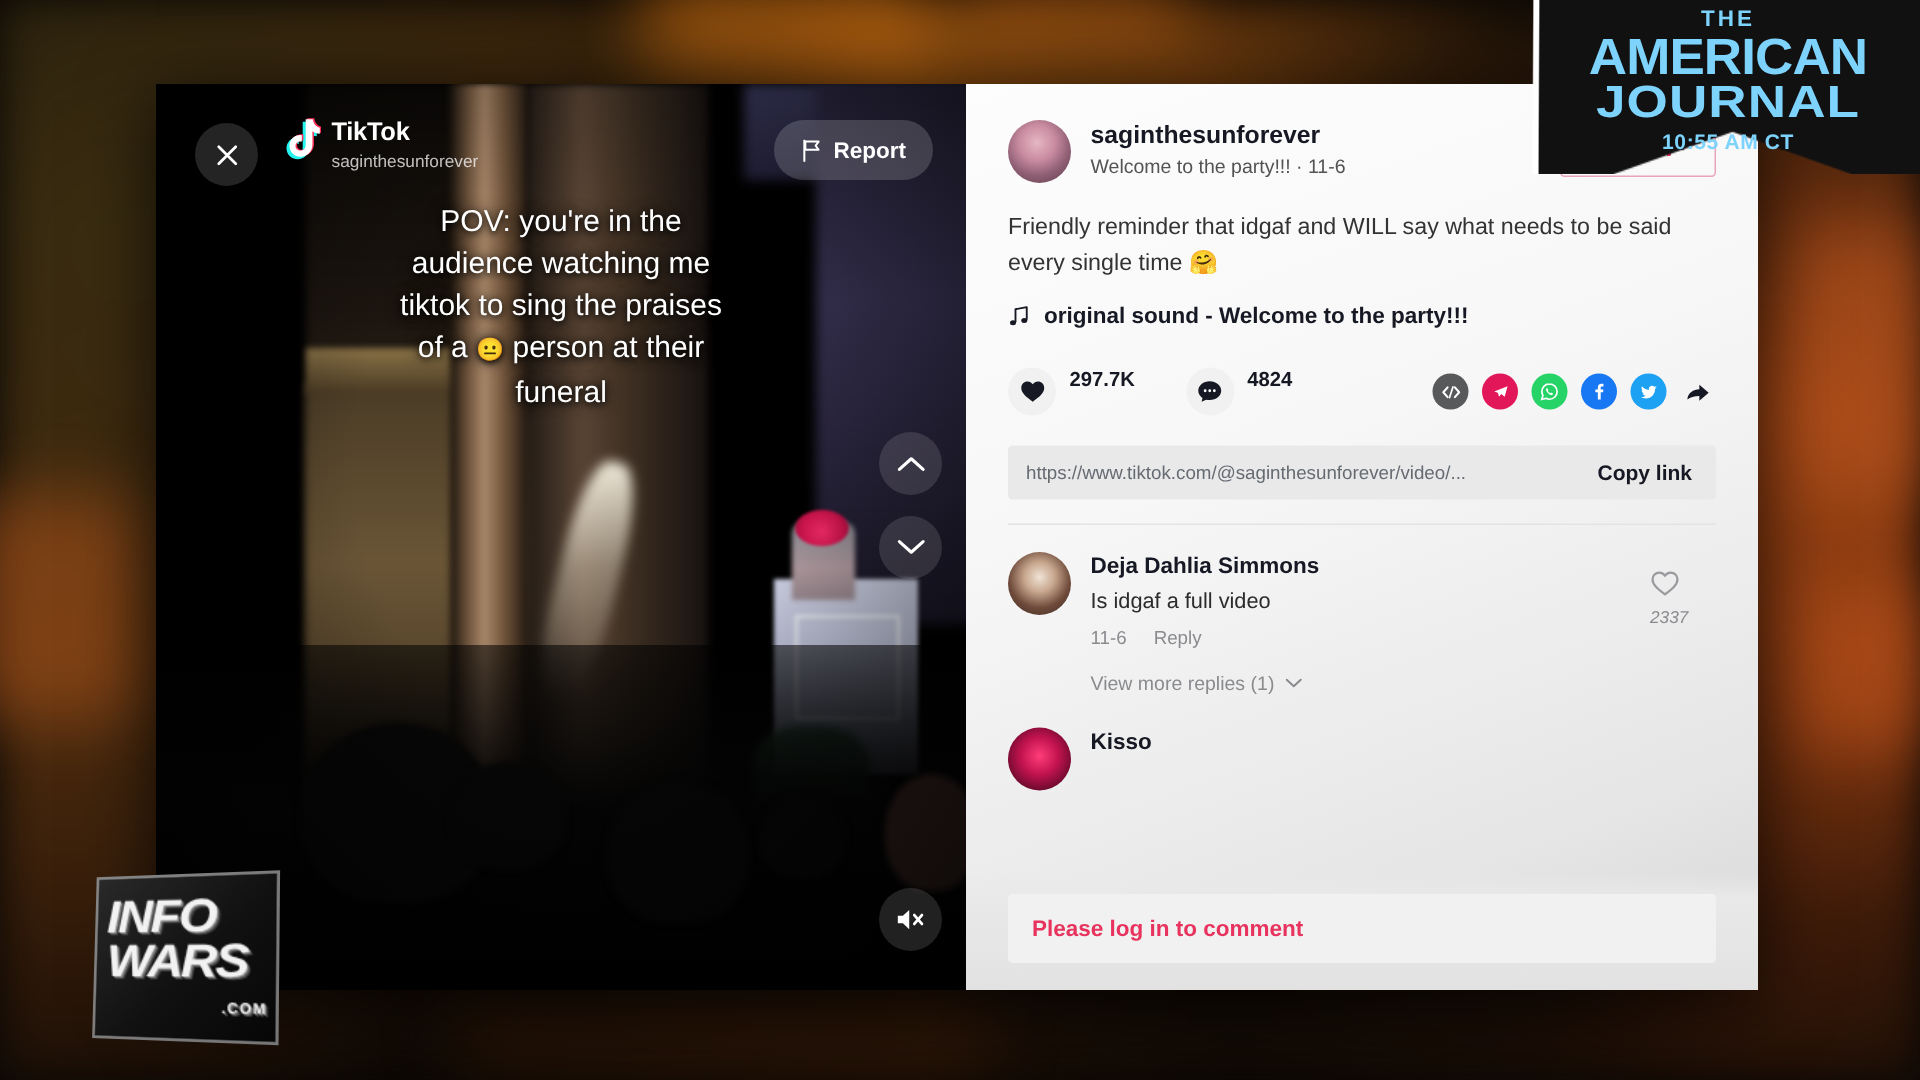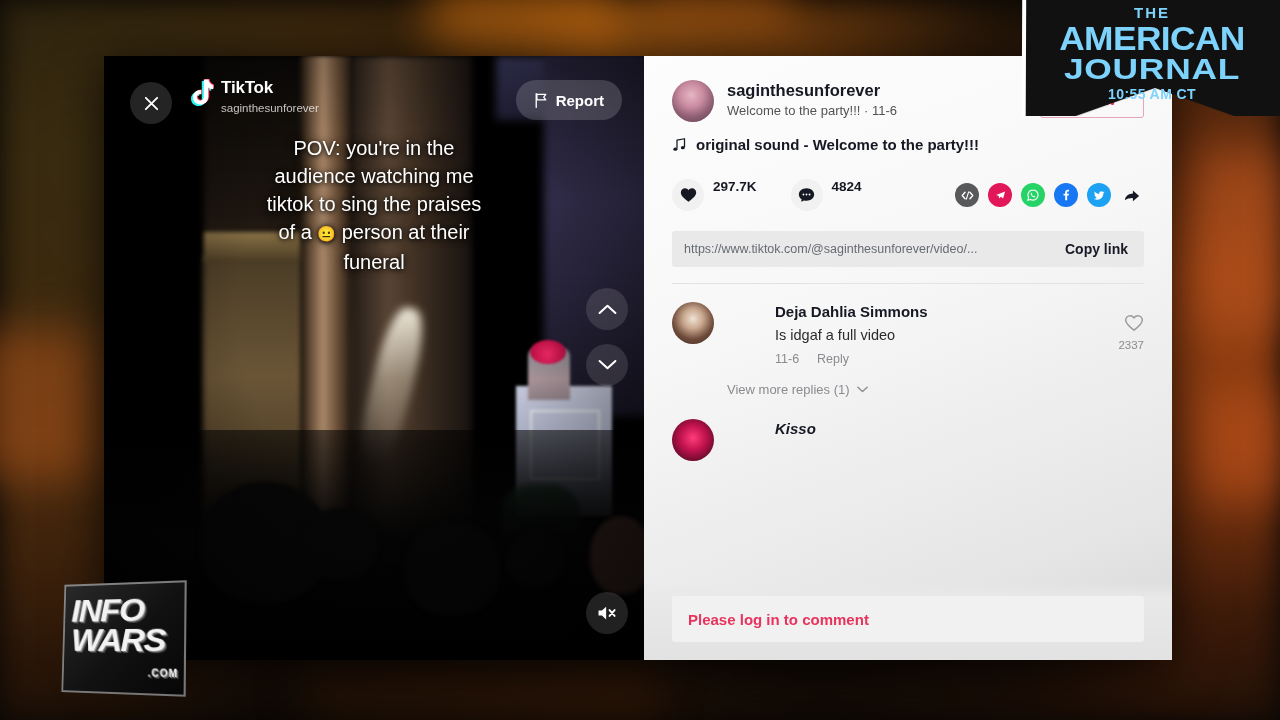--- a/index.html
+++ b/index.html
@@ -197,26 +197,26 @@
     flex:1; min-width:0; padding:0 12px; font-size:12.5px; color:#666b72;
     white-space:nowrap; overflow:hidden; text-overflow:ellipsis;
   }
   .linkbar .copy { padding:0 16px; font-size:14px; font-weight:bold; color:#161823; cursor:pointer; }
 
   .divider { margin-top:16px; height:1px; background:#e3e3e4; }
 
   
   .comments { flex:1; padding:18px 28px 0 28px; overflow:hidden; position:relative; }
   .cmt { display:flex; gap:13px; }
-  .cmt .body { flex:1; min-width:0;margin-left:48px; }
+  .cmt .body { flex:1; min-width:0; }
   .cmt .nm { font-size:15px; font-weight:bold; color:#161823; line-height:20px; }
   .cmt .tx { font-size:14.5px; color:#2c2c2c; line-height:22px; margin-top:2px; }
   .cmt .meta { margin-top:6px; display:flex; gap:18px; font-size:12.5px; color:#8a8b8f; }
   .cmt .meta .rp { cursor:pointer; }
-  .cmt .lk { flex:none; width:44px; text-align:right; padding-top:12px; cursor:pointer; }
+  .cmt .lk { flex:none; width:44px; text-align:left; padding-top:12px; cursor:pointer;font-style:italic; }
   .cmt .lk .cnt { font-size:11.5px; color:#8a8b8f; margin-top:3px; }
   .more-replies {
     margin:16px 0 0 55px; font-size:13px; color:#8a8b8f; display:flex; align-items:center; gap:7px; cursor:pointer;
   }
 
   .login-bar {
     position:absolute; left:0; bottom:0; width:528px; padding:14px 28px 18px 28px;
     background:linear-gradient(180deg,rgba(244,244,244,0) 0%,#e9e9e9 22%,#e2e2e2 100%);
   }
   .login-box {
@@ -366,20 +366,24 @@
       <div class="ip-top">
         <div class="author-row">
           <div class="avatar"></div>
           <div class="author-meta">
             <div class="author-name">saginthesunforever</div>
             <div class="author-sub">Welcome to the party!!! · 11-6</div>
           </div>
           <button class="follow-btn">Follow</button>
         </div>
 
+        <div class="desc">
+          <span>Friendly reminder that idgaf and WILL say what needs to be said every single time</span>
+          <span>🤗</span>
+        </div>
 
         <div class="music">
           <svg width="15" height="16" viewBox="0 0 18 18">
             <path d="M6 13.5V3.2l9-1.7v10" fill="none" stroke="#161823" stroke-width="1.5" stroke-linejoin="round"></path>
             <ellipse cx="4" cy="14" rx="2.4" ry="2" fill="#161823"></ellipse>
             <ellipse cx="13" cy="12.2" rx="2.4" ry="2" fill="#161823"></ellipse>
           </svg>
           <span>original sound - Welcome to the party!!!</span>
         </div>
 
@@ -467,21 +471,21 @@
           </div>
         </div>
 
         <div class="more-replies">
           <span>View more replies (1)</span>
           <svg width="11" height="7" viewBox="0 0 14 9">
             <path d="M1 1.5 L7 7 L13 1.5" stroke="#8a8b8f" stroke-width="1.7" fill="none" stroke-linecap="round" stroke-linejoin="round"></path>
           </svg>
         </div>
 
-        <div class="cmt" style="margin-top:22px;font-style:italic;">
+        <div class="cmt" style="margin-top:22px;">
           <div class="avatar c2"></div>
           <div class="body">
             <div class="nm">Kisso</div>
           </div>
         </div>
 
         <div class="login-bar">
           <div class="login-box">
             <span>Please log in to comment</span>
           </div>

